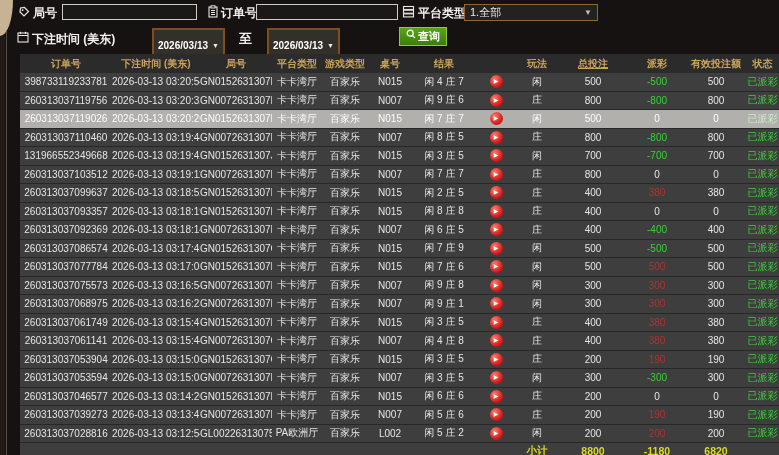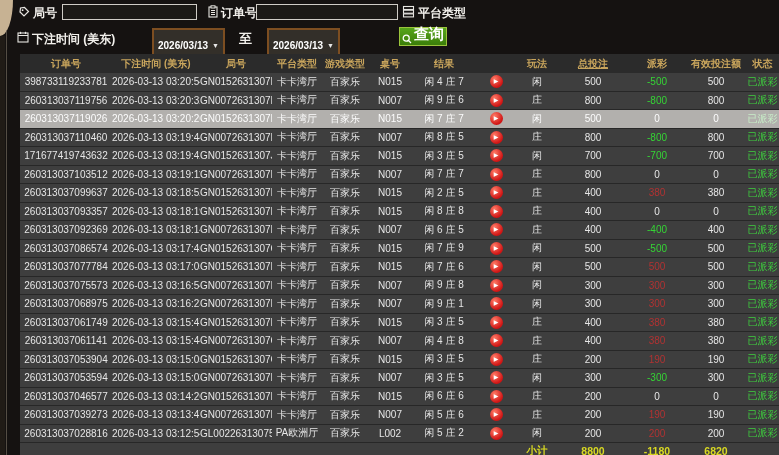--- a/index.html
+++ b/index.html
@@ -25,21 +25,21 @@
     color:#e8e8e8;font-size:11px;padding:0 4px;outline:none;}
   .select{position:absolute;height:15px;background:#242220;border:1px solid #96642e;
     color:#e8e8e8;font-size:11px;display:flex;align-items:center;padding:0 5px;cursor:pointer;}
   .select .caret{margin-left:auto;font-size:8px;color:#bdbdbd;}
   .datebox{position:absolute;height:14px;background:#332f29;border:2px solid var(--date_border);
     color:#fff;font-size:10px;font-weight:bold;display:flex;align-items:center;
     padding:8px 4px;cursor:pointer;white-space:nowrap;}
   .datebox .dcaret{margin-left:4px;font-size:7px;color:#e8e8e8;}
   .query{position:absolute;left:399px;top:27px;width:48px;height:19px;
     background:linear-gradient(#56a51a,#3b7e0a);border:1px solid var(--button_border);
-    color:#fff;font-size:15px;font-weight:bold;display:flex;align-items:flex-end;justify-content:center;
+    color:#fff;font-size:11px;font-weight:bold;display:flex;align-items:flex-start;justify-content:center;
     gap:2px;cursor:pointer;padding:1px;}
   .query svg{flex:0 0 auto;}
 
   
   table{position:absolute;left:20px;top:54px;width:759px;border-collapse:collapse;table-layout:fixed;}
   th,td{overflow:hidden;white-space:nowrap;text-align:center;padding:0;}
   thead th{height:19px;background:#2b2b2b;color:var(--header_gold);
     font-size:10px;font-weight:bold;}
   thead th:nth-child(10){text-decoration:underline;}
   tbody td{height:17.5px;background:var(--row_bg);color:#e6e6e6;font-size:10px;
@@ -86,20 +86,24 @@
     <span class="flabel" style="left:221px;top:5px;">订单号</span>
     <input class="txt" style="left: 256px; top: 4px; width: 132px;" value="">
     <span class="icon" style="left:402px;top:5px;">
       <svg width="13" height="13" viewBox="0 0 13 13">
           <rect x="1.5" y="1.5" width="10" height="3" fill="none" stroke="#e8e6e2" stroke-width="1.1"></rect>
           <rect x="1.5" y="5.2" width="10" height="3" fill="none" stroke="#e8e6e2" stroke-width="1.1"></rect>
           <rect x="1.5" y="8.9" width="10" height="3" fill="none" stroke="#e8e6e2" stroke-width="1.1"></rect>
         </svg>
     </span>
     <span class="flabel" style="left:418px;top:5px;">平台类型</span>
+    <div class="select" style="left:464px;top:4px;width:122px;">
+      <span>1.全部</span>
+      <span class="caret">▼</span>
+    </div>
 
     <span class="icon" style="left:17px;top:31px;">
       <svg width="12" height="12" viewBox="0 0 12 12">
           <rect x="1" y="2" width="10" height="9" fill="none" stroke="#e8e6e2" stroke-width="1.1"></rect>
           <line x1="3.5" y1="0.8" x2="3.5" y2="3" stroke="#e8e6e2" stroke-width="1.2"></line>
           <line x1="8.5" y1="0.8" x2="8.5" y2="3" stroke="#e8e6e2" stroke-width="1.2"></line>
           <line x1="1" y1="4.5" x2="11" y2="4.5" stroke="#e8e6e2"></line>
         </svg>
     </span>
     <span class="flabel" style="left:32px;top:31px;">下注时间 (美东)</span>
@@ -209,21 +213,21 @@
           <td>N007</td>
           <td>闲 8 庄 5</td>
           <td><span class="play-dot">▶</span></td>
           <td>庄</td>
           <td>800</td>
           <td class="payout-neg">-800</td>
           <td>800</td>
           <td class="status">已派彩</td>
         </tr>
         <tr>
-          <td>171677419743632</td>
+          <td>131966552349668</td>
           <td>2026-03-13 03:19:42</td>
           <td>GN0152631307J</td>
           <td>卡卡湾厅</td>
           <td>百家乐</td>
           <td>N015</td>
           <td>闲 3 庄 5</td>
           <td><span class="play-dot">▶</span></td>
           <td>闲</td>
           <td>700</td>
           <td class="payout-neg">-700</td>

